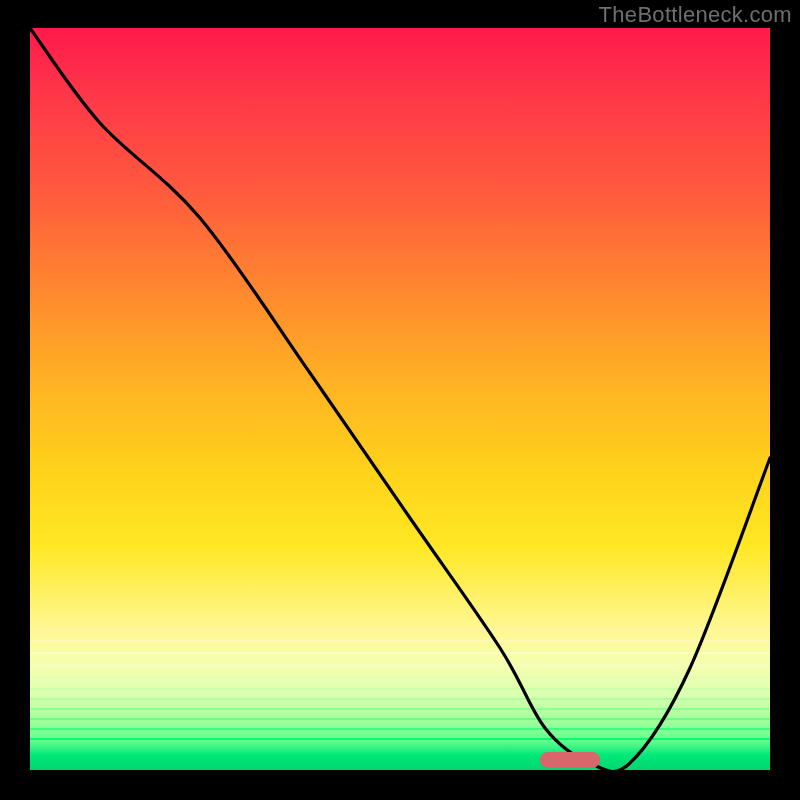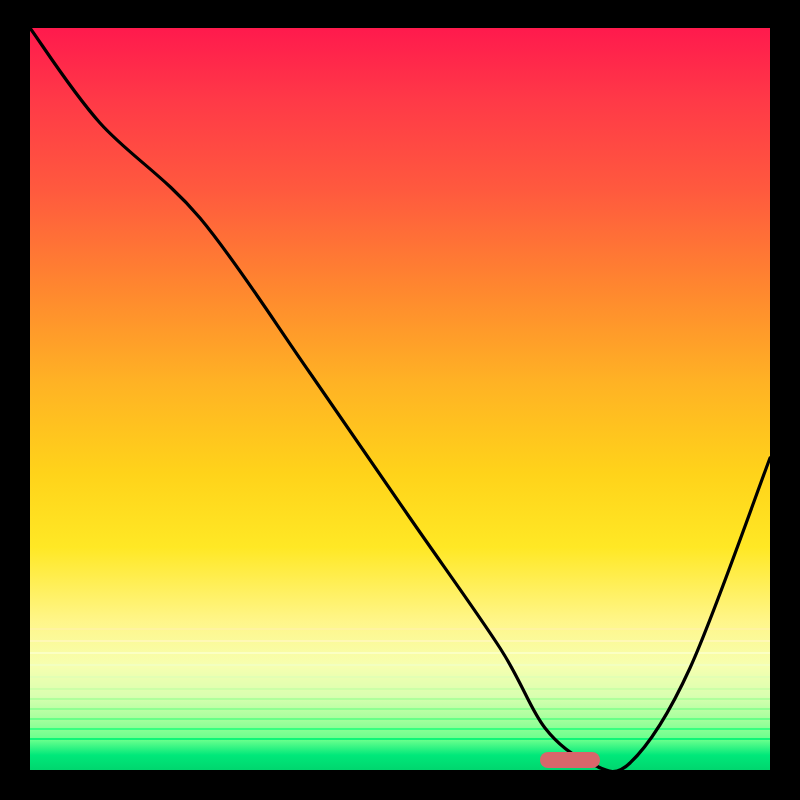--- a/index.html
+++ b/index.html
@@ -78,20 +78,21 @@
     background: #d8666b;
     border-radius: 8px;
     z-index: 4;
   }
 </style>
 </head>
 <body>
 
 <div class="frame">
 
+  <div class="watermark">TheBottleneck.com</div>
 
   <div class="plot">
 
     <div class="gradient"></div>
 
     <div class="horiz-lines">
       <div class="hl" style="top:600px; background:#fff4a0;"></div>
       <div class="hl" style="top:612px; background:#fff8b6;"></div>
       <div class="hl" style="top:624px; background:#fbffc4;"></div>
       <div class="hl" style="top:636px; background:#f2ffc0;"></div>

